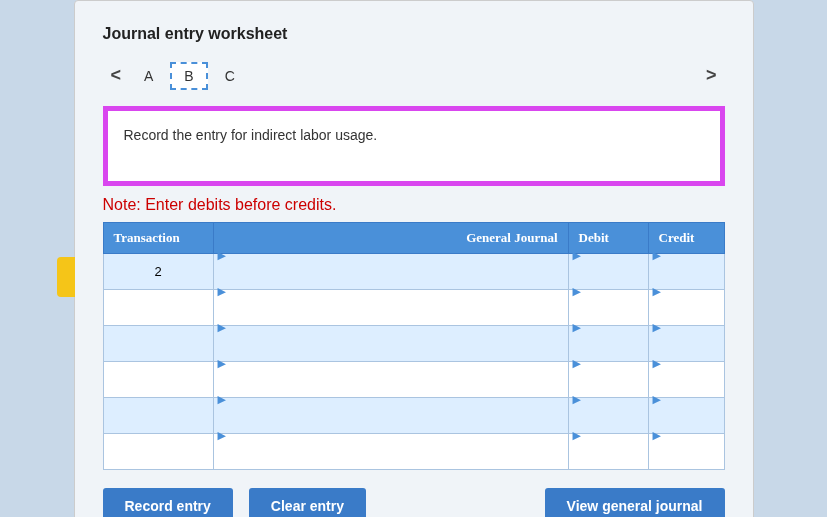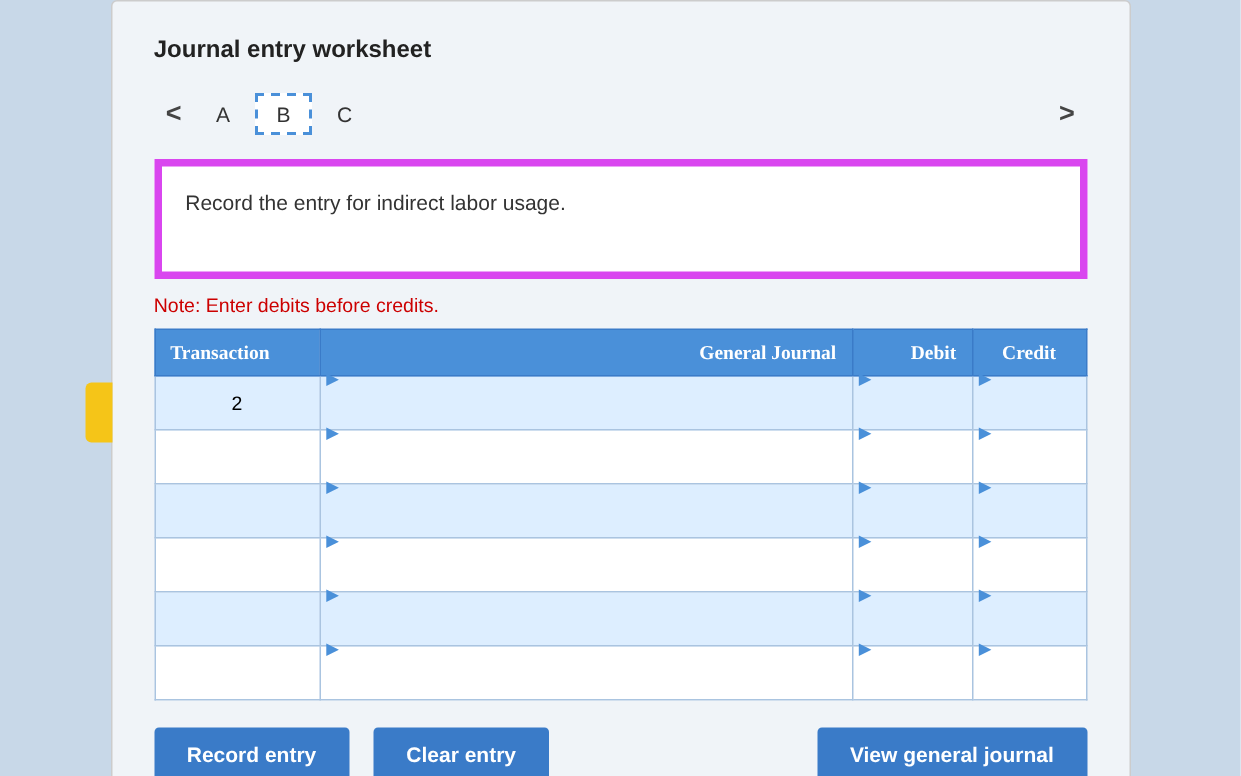--- a/index.html
+++ b/index.html
@@ -60,21 +60,21 @@
       background: #fff;
       border: 5px solid #d946ef;
       padding: 16px;
       margin-bottom: 10px;
       min-height: 80px;
       color: #333;
       font-size: 14px;
     }
     .note-text {
       color: #cc0000;
-      font-size: 13px;
+      font-size: 16px;
       margin-bottom: 8px;
     }
     .journal-table {
       width: 100%;
       border-collapse: collapse;
       margin-bottom: 18px;
     }
     .journal-table thead tr {
       background: #4a90d9;
       color: #fff;
@@ -88,25 +88,25 @@
     }
     .journal-table thead th:first-child {
       width: 110px;
       text-align: left;
     }
     .journal-table thead th:nth-child(2) {
       text-align: right;
     }
     .journal-table thead th:nth-child(3) {
       width: 80px;
-      text-align: right;
+      text-align: left;
     }
     .journal-table thead th:nth-child(4) {
       width: 76px;
-      text-align: center;
+      text-align: left;
     }
     .journal-table tbody tr {
       background: #fff;
     }
     .journal-table tbody tr:nth-child(odd) {
       background: #ddeeff;
     }
     .journal-table tbody tr:nth-child(even) {
       background: #fff;
     }

